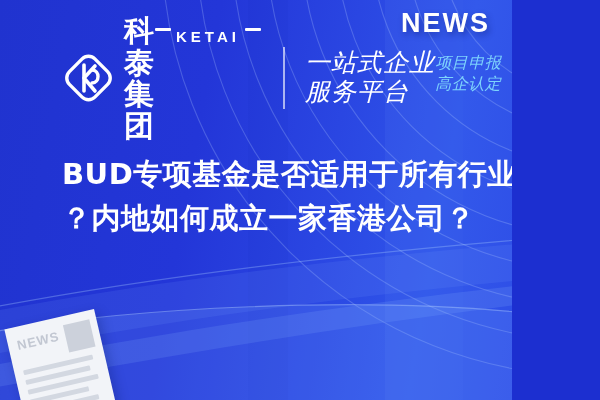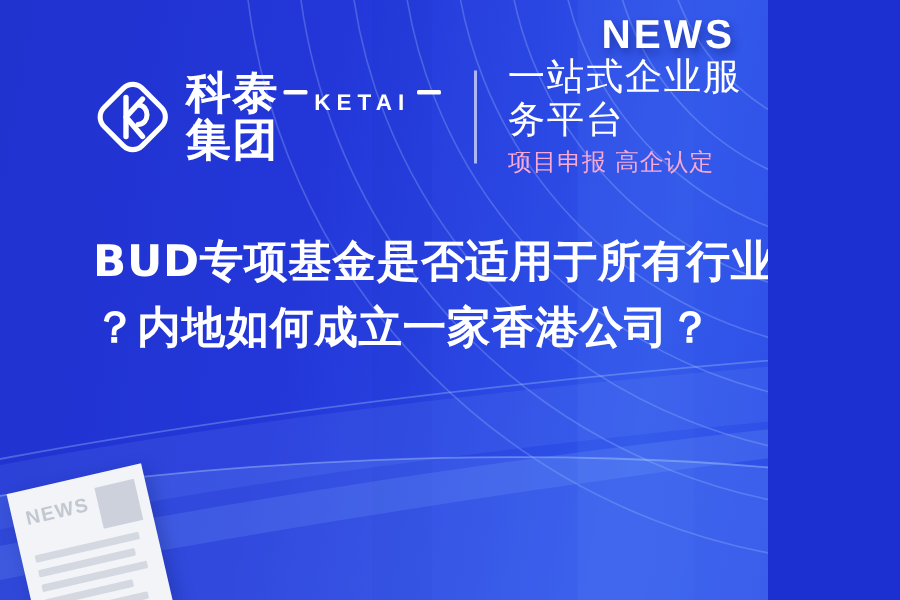--- a/index.html
+++ b/index.html
@@ -130,34 +130,35 @@
   .divider {
     width: 2px;
     height: 62px;
     background: rgba(255,255,255,.62);
     margin: 0 20px 0 0;
     flex: 0 0 auto;
   }
 
   .tagline {
     display: flex;
-    flex-direction: column;
+    flex-direction: row;
     justify-content: center;
+    font-style: italic;
   }
   .tagline-main {
     font-family: "DejaVu Sans", sans-serif;
     font-size: 25px;
     color: #ffffff;
     letter-spacing: 1px;
     line-height: 1.15;
   }
   .tagline-sub {
     font-family: "DejaVu Sans", sans-serif;
     font-size: 16px;
-    color: #f9a8d4;
+    color: #7dd3fc;
     letter-spacing: .5px;
     margin-top: 4px;
   }
 
   
   .headline {
     position: absolute;
     left: 62px;
     right: 40px;
     top: 152px;

